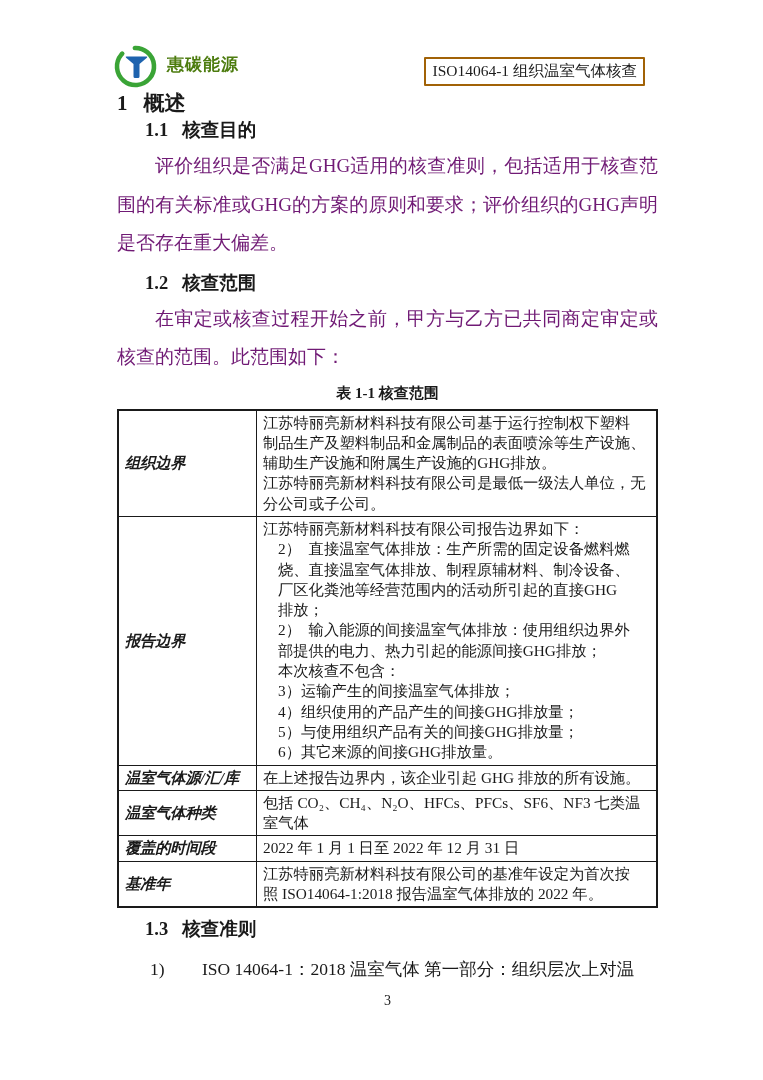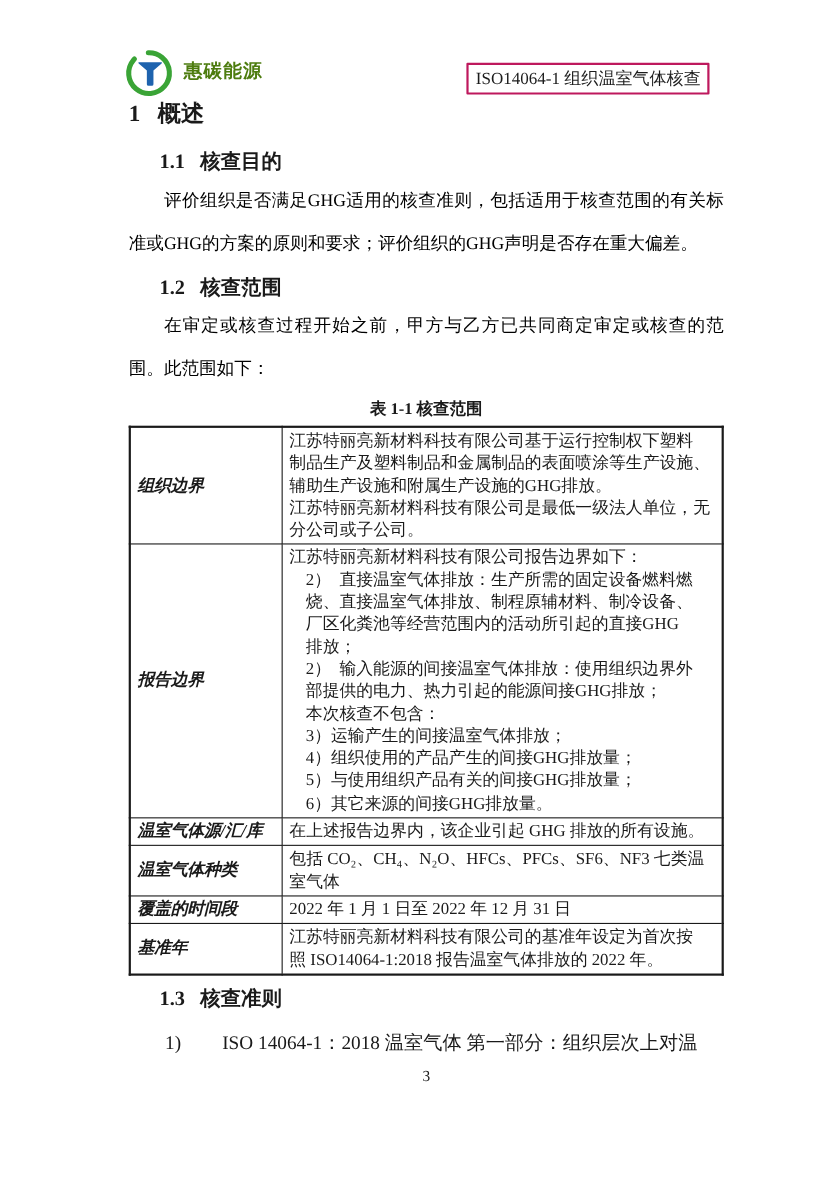--- a/index.html
+++ b/index.html
@@ -12,35 +12,35 @@
     display:flex;justify-content:space-between;align-items:flex-end;
     margin:44px 118px 0 113px;
   }
   .logo{display:flex;align-items:center;gap:9px;}
   .logo-text{
     color:#4d7c0f;font-weight:bold;font-size:17px;letter-spacing:1px;
     font-family:"Liberation Sans","DejaVu Sans",sans-serif;
     padding-bottom:4px;
   }
   .doc-label{
-    border:2px solid #be185d;border-radius:1px;
+    border:2px solid #a16207;border-radius:1px;
     padding:2px 6px;margin-bottom:3px;
     font-size:15.5px;color:#1c1c1c;white-space:nowrap;
   }
   .content{margin-left:117px;width:541px;}
   .h1{font-size:21px;font-weight:bold;}
   .h1 .num{margin-right:16px;}
   .h2{font-size:18.5px;font-weight:bold;margin-left:28px;}
   .h2 .num{margin-right:14px;}
-  .h2-11{margin-top:17px;}
+  .h2-11{}
   .h2-12{margin-top:7px;}
   .h2-13{margin-top:8px;}
   .para{
-    margin-top:5px;font-size:16px;line-height:38.5px;
-    text-align:justify;text-indent:2em;color:#000000;
+    margin-top:5px;font-size:19px;line-height:38.5px;
+    text-align:justify;text-indent:2em;color:#701a75;
   }
   .tbl-caption{
     margin:7px 0 6px 0;text-align:center;
     font-size:15px;font-weight:bold;
   }
   table.scope{
     border-collapse:collapse;width:541px;
     border:2px solid #1a1a1a;table-layout:fixed;
   }
   table.scope td{

